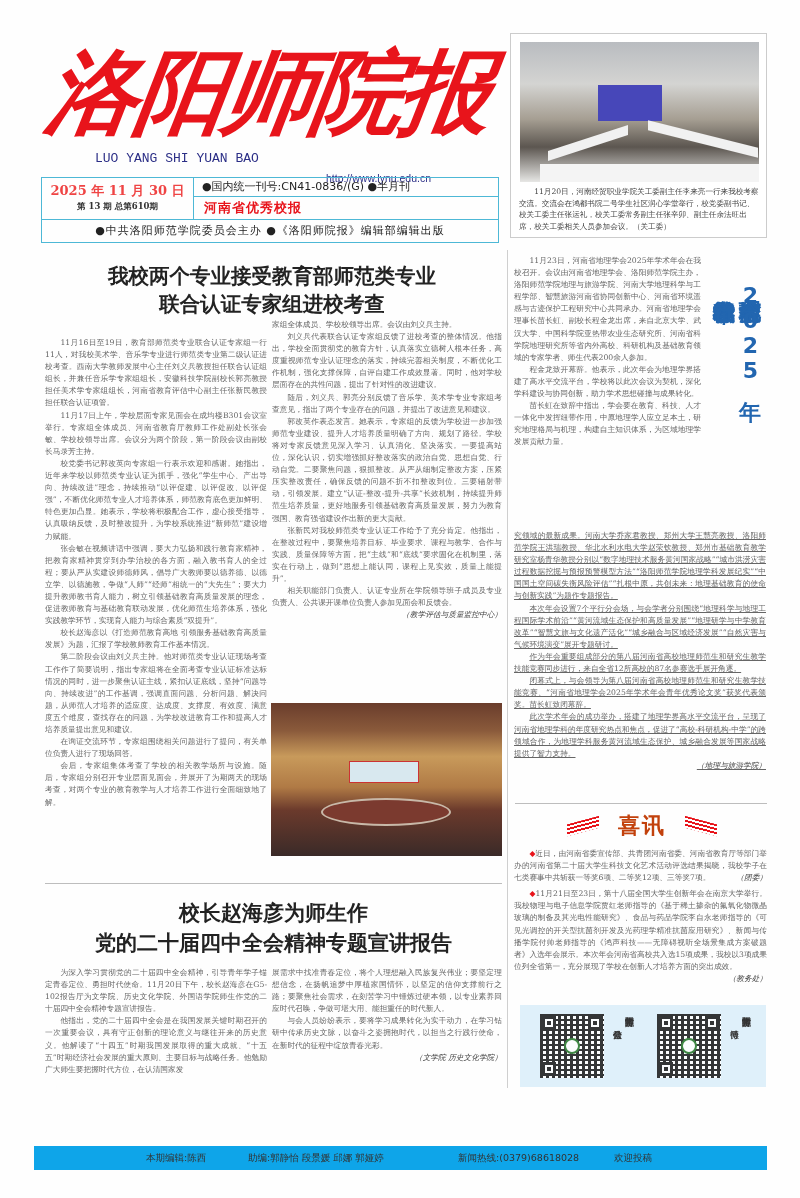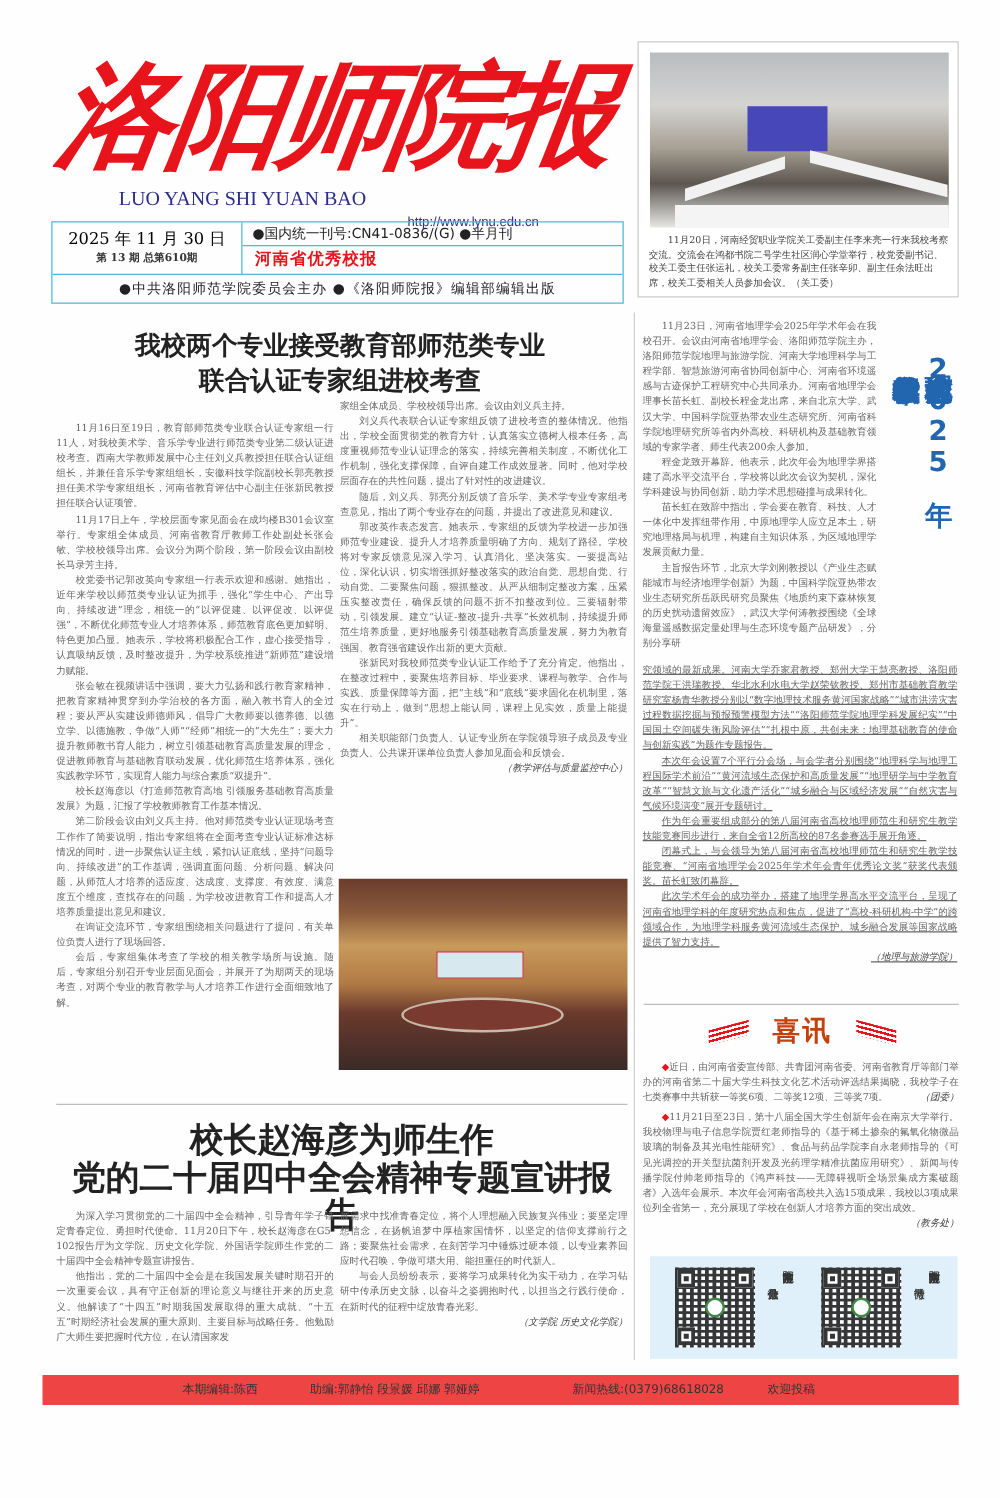--- a/index.html
+++ b/index.html
@@ -7,37 +7,37 @@
   body { position: relative; font-family: "DejaVu Serif", serif; color: #555; }
 
   
   .masthead-title {
     position: absolute; left: 48px; top: 32px; width: 455px; height: 120px;
     font-family: "DejaVu Serif", serif; font-weight: bold; font-style: italic;
     color: #e8141b; font-size: 92px; line-height: 120px; letter-spacing: -4px;
     transform: skewX(-8deg); white-space: nowrap; overflow: hidden;
   }
   .masthead-pinyin {
-    position: absolute; left: 95px; top: 151px; font-family: Liberation Serif, serif;
-    font-size: 16px; color: #2b2e86; letter-spacing: 0px;
+    position: absolute; left: 95px; top: 151px; font-family: Liberation Mono, monospace;
+    font-size: 13px; color: #2b2e86; letter-spacing: 0px;
   }
   .masthead-url {
     position: absolute; left: 326px; top: 156px; font-family: "Liberation Sans", sans-serif;
     font-size: 10.5px; color: #2b2e86; margin-top: 16px;
   }
   .infobox {
     position: absolute; left: 41px; top: 177px; width: 458px; height: 66px;
     border: 1.5px solid #4db8d6;
   }
   .infobox .date-cell {
     position: absolute; left: 0; top: 0; width: 152px; height: 42px;
     border-right: 1.5px solid #4db8d6; border-bottom: 1.5px solid #4db8d6;
     text-align: center;
   }
-  .date-main { font-size: 13px; color: #000000; margin-top: 4px; font-weight: normal; }
+  .date-main { font-size: 13px; color: #ef4444; margin-top: 4px; font-weight: bold; }
   .date-sub { font-size: 8.5px; color: #333; margin-top: 1px; font-weight: bold; }
   .infobox .issn-cell {
     position: absolute; left: 152px; top: 0; right: 0; height: 19px;
     border-bottom: 1.5px solid #4db8d6; font-size: 11px; color: #222; padding-left: 8px; line-height: 18px;
     font-family: "DejaVu Sans", sans-serif;
   }
   .infobox .honor-cell {
     position: absolute; left: 152px; top: 19px; right: 0; height: 23px;
     border-bottom: 1.5px solid #4db8d6; font-size: 13px; color: #e8141b; font-weight: bold;
     padding-left: 10px; line-height: 22px; font-family: "DejaVu Sans", sans-serif; letter-spacing: 1px;
@@ -148,28 +148,28 @@
   .qr-1 { left: 20px; }
   .qr-2 { left: 137px; }
   .qr-label {
     position: absolute; top: 5px; font-family: "DejaVu Sans", sans-serif; font-size: 9px; line-height: 10.5px; color: #333;
     writing-mode: vertical-rl; text-orientation: upright;
   }
 
   
   .headline2 {
     position: absolute; left: 45px; top: 898px; width: 457px; text-align: center;
-    font-family: "DejaVu Serif", serif; font-weight: bold; color: #222; font-size: 27px; line-height: 30px;
+    font-family: "DejaVu Serif", serif; font-weight: bold; color: #222; font-size: 21px; line-height: 30px;
   }
   .col-b1 { left: 45px; top: 967px; width: 222px; height: 110px; }
   .col-b2 { left: 272px; top: 967px; width: 230px; height: 110px; }
 
   
   .footer {
-    position: absolute; left: 34px; top: 1100px; width: 733px; height: 24px; background: #ef4444;
+    position: absolute; left: 34px; top: 1146px; width: 733px; height: 24px; background: #0ea5e9;
     font-family: "DejaVu Sans", sans-serif; font-size: 9.5px; color: #333; line-height: 24px;
   }
   .footer span { position: absolute; top: 0; }
 </style>
 </head>
 <body>
 
 <div class="masthead-title">洛阳师院报</div>
 <div class="masthead-pinyin">LUO YANG SHI YUAN BAO</div>
 <div class="masthead-url">http://www.lynu.edu.cn</div>
@@ -195,21 +195,21 @@
 </div>
 
 <div class="headline1">
   <div>我校两个专业接受教育部师范类专业</div>
   <div>联合认证专家组进校考查</div>
 </div>
 
 <div class="col col-a1">
   <p>11月16日至19日，教育部师范类专业联合认证专家组一行11人，对我校美术学、音乐学专业进行师范类专业第二级认证进校考查。西南大学教师发展中心主任刘义兵教授担任联合认证组组长，并兼任音乐学专家组组长，安徽科技学院副校长郭亮教授担任美术学专家组组长，河南省教育评估中心副主任张新民教授担任联合认证项管。</p>
   <p>11月17日上午，学校层面专家见面会在成均楼B301会议室举行。专家组全体成员、河南省教育厅教师工作处副处长张会敏、学校校领导出席。会议分为两个阶段，第一阶段会议由副校长马录芳主持。</p>
-  <p>校党委书记郭改英向专家组一行表示欢迎和感谢。她指出，近年来学校以师范类专业认证为抓手，强化“学生中心、产出导向、持续改进”理念，相统一的“以评促建、以评促改、以评促强”，不断优化师范专业人才培养体系，师范教育底色更加鲜明、特色更加凸显。她表示，学校将积极配合工作，虚心接受指导，认真吸纳反馈，及时整改提升，为学校系统推进“新师范”建设增力赋能。</p>
+  <p>校党委书记郭改英向专家组一行表示欢迎和感谢。她指出，近年来学校以师范类专业认证为抓手，强化“学生中心、产出导向、持续改进”理念，持续推动“以评促建、以评促改、以评促强”，不断优化师范专业人才培养体系，师范教育底色更加鲜明、特色更加凸显。她表示，学校将积极配合工作，虚心接受指导，认真吸纳反馈，及时整改提升，为学校系统推进“新师范”建设增力赋能。</p>
   <p>张会敏在视频讲话中强调，要大力弘扬和践行教育家精神，把教育家精神贯穿到办学治校的各方面，融入教书育人的全过程；要从严从实建设师德师风，倡导广大教师要以德养德、以德立学、以德施教，争做“人师”“经师”相统一的“大先生”；要大力提升教师教书育人能力，树立引领基础教育高质量发展的理念，促进教师教育与基础教育联动发展，优化师范生培养体系，强化实践教学环节，实现育人能力与综合素质“双提升”。</p>
   <p>校长赵海彦以《打造师范教育高地 引领服务基础教育高质量发展》为题，汇报了学校教师教育工作基本情况。</p>
   <p>第二阶段会议由刘义兵主持。他对师范类专业认证现场考查工作作了简要说明，指出专家组将在全面考查专业认证标准达标情况的同时，进一步聚焦认证主线，紧扣认证底线，坚持“问题导向、持续改进”的工作基调，强调直面问题、分析问题、解决问题，从师范人才培养的适应度、达成度、支撑度、有效度、满意度五个维度，查找存在的问题，为学校改进教育工作和提高人才培养质量提出意见和建议。</p>
   <p>在询证交流环节，专家组围绕相关问题进行了提问，有关单位负责人进行了现场回答。</p>
   <p>会后，专家组集体考查了学校的相关教学场所与设施。随后，专家组分别召开专业层面见面会，并展开了为期两天的现场考查，对两个专业的教育教学与人才培养工作进行全面细致地了解。</p>
 </div>
 
 <div class="col col-a2">
   <p style="text-indent:0">家组全体成员、学校校领导出席。会议由刘义兵主持。</p>
   <p>刘义兵代表联合认证专家组反馈了进校考查的整体情况。他指出，学校全面贯彻党的教育方针，认真落实立德树人根本任务，高度重视师范专业认证理念的落实，持续完善相关制度，不断优化工作机制，强化支撑保障，自评自建工作成效显著。同时，他对学校层面存在的共性问题，提出了针对性的改进建议。</p>
@@ -225,21 +225,20 @@
   <div class="table"></div>
 </div>
 
 <div class="divider-v"></div>
 <div class="divider-h1"></div>
 
 <div class="col col-r1">
   <p>11月23日，河南省地理学会2025年学术年会在我校召开。会议由河南省地理学会、洛阳师范学院主办，洛阳师范学院地理与旅游学院、河南大学地理科学与工程学部、智慧旅游河南省协同创新中心、河南省环境遥感与古迹保护工程研究中心共同承办。河南省地理学会理事长苗长虹、副校长程金龙出席，来自北京大学、武汉大学、中国科学院亚热带农业生态研究所、河南省科学院地理研究所等省内外高校、科研机构及基础教育领域的专家学者、师生代表200余人参加。</p>
   <p>程金龙致开幕辞。他表示，此次年会为地理学界搭建了高水平交流平台，学校将以此次会议为契机，深化学科建设与协同创新，助力学术思想碰撞与成果转化。</p>
   <p>苗长虹在致辞中指出，学会要在教育、科技、人才一体化中发挥纽带作用，中原地理学人应立足本土，研究地理格局与机理，构建自主知识体系，为区域地理学发展贡献力量。</p>
-  <p>主旨报告环节，北京大学刘刚教授以《产业生态赋能城市与经济地理学创新》为题，中国科学院亚热带农业生态研究所岳跃民研究员聚焦《地质约束下森林恢复的历史扰动遗留效应》，武汉大学何涛教授围绕《全球海量遥感数据定量处理与生态环境专题产品研发》，分别分享研</p>
 </div>
 
 <div class="vertical-headline">
   <span>河南省地理学会2025年</span>
   <span>学术年会在我校举行</span>
 </div>
 
 <div class="col col-r2">
   <p style="text-indent:0">究领域的最新成果。河南大学乔家君教授、郑州大学王慧亮教授、洛阳师范学院王洪瑞教授、华北水利水电大学赵荣钦教授、郑州市基础教育教学研究室杨青华教授分别以“数字地理技术服务黄河国家战略”“城市洪涝灾害过程数据挖掘与预报预警模型方法”“洛阳师范学院地理学科发展纪实”“中国国土空间碳失衡风险评估”“扎根中原，共创未来：地理基础教育的使命与创新实践”为题作专题报告。</p>
   <p>本次年会设置7个平行分会场，与会学者分别围绕“地理科学与地理工程国际学术前沿”“黄河流域生态保护和高质量发展”“地理研学与中学教育改革”“智慧文旅与文化遗产活化”“城乡融合与区域经济发展”“自然灾害与气候环境演变”展开专题研讨。</p>

